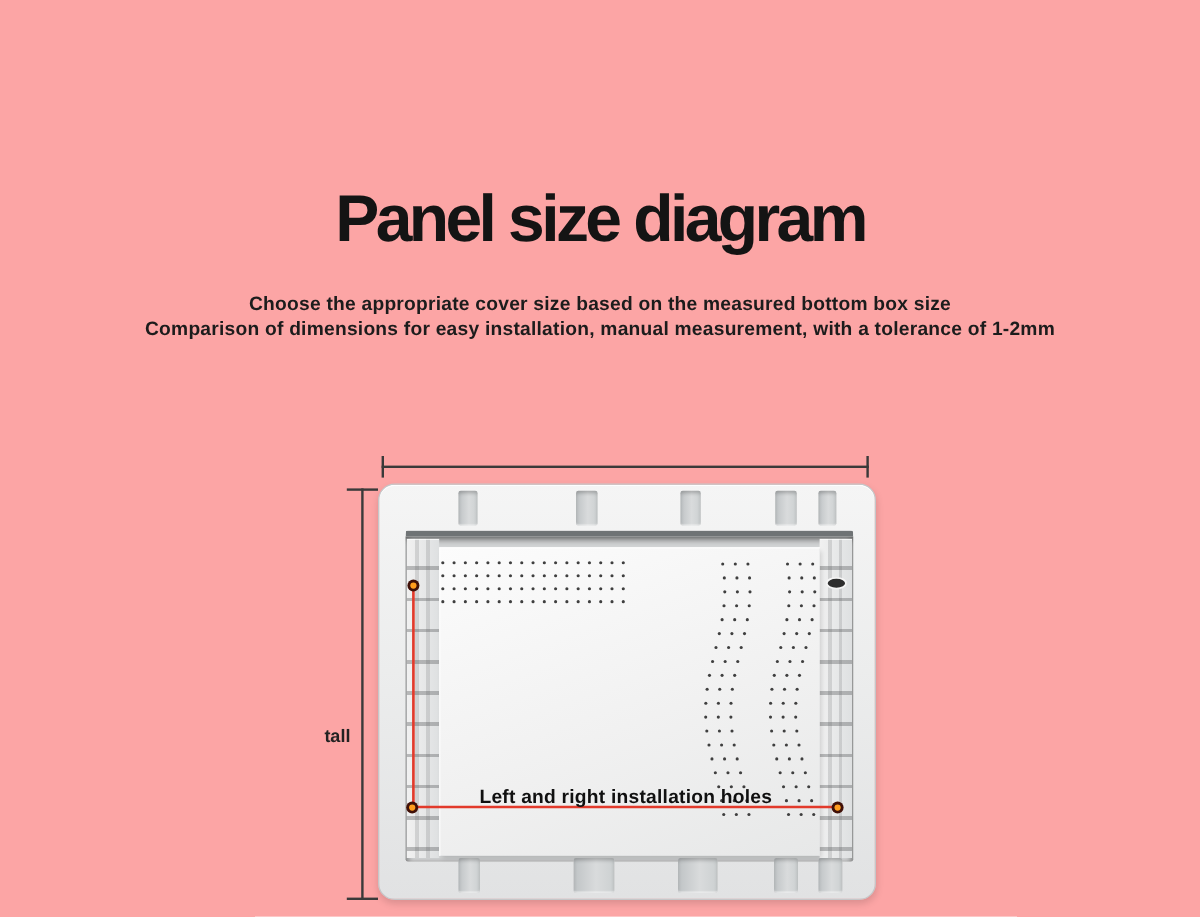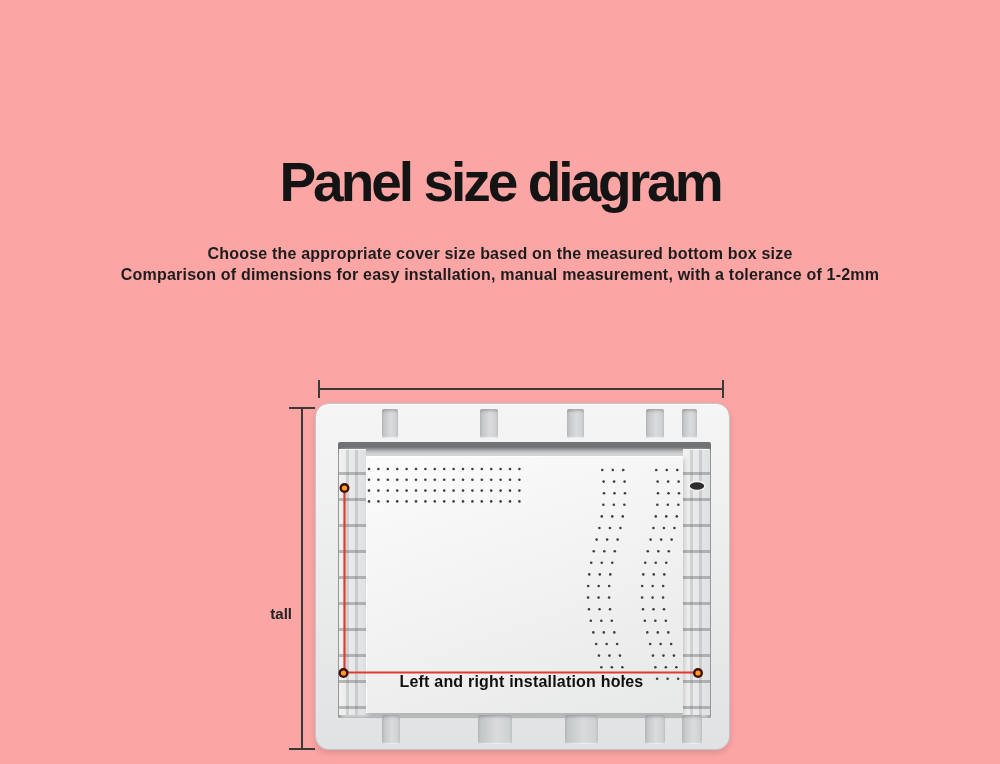--- a/index.html
+++ b/index.html
@@ -78,21 +78,21 @@
     box-shadow:2px 3px 4px rgba(0,0,0,0.16), inset 1px 1px 0 rgba(255,255,255,0.85);
   }
 
   
   .overlay{position:absolute;left:0;top:0;width:1000px;height:764px;pointer-events:none;}
   .upper-label{
     position:absolute;left:349px;top:562px;font-size:16px;font-weight:bold;color:#101010;
     letter-spacing:0.2px;white-space:nowrap;
   }
   .lower-label{
-    position:absolute;left:315px;top:673px;width:413px;text-align:center;
+    position:absolute;left:315px;top:656px;width:413px;text-align:center;
     font-size:16px;font-weight:bold;color:#101010;letter-spacing:0.2px;
   }
 </style>
 </head>
 <body>
 
 <div class="stage">
 
   <div class="title">Panel size diagram</div>
 

